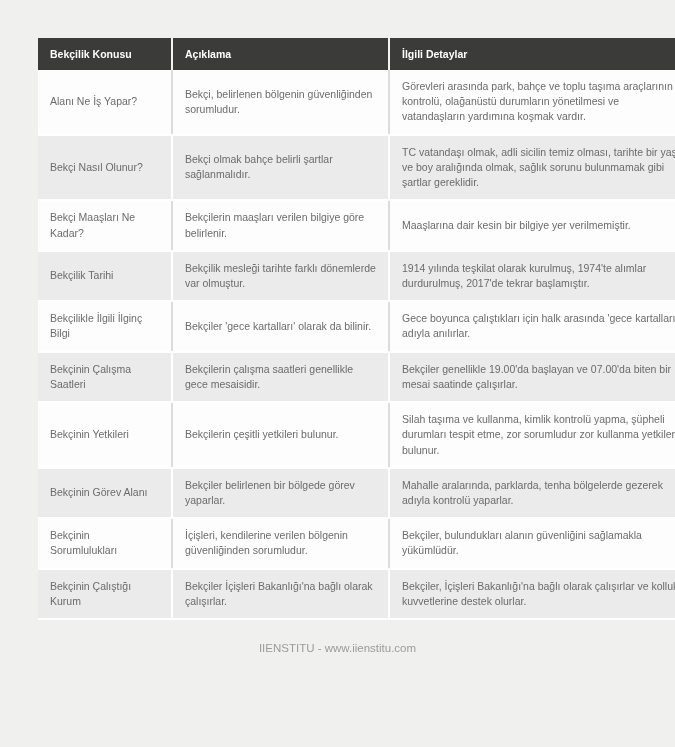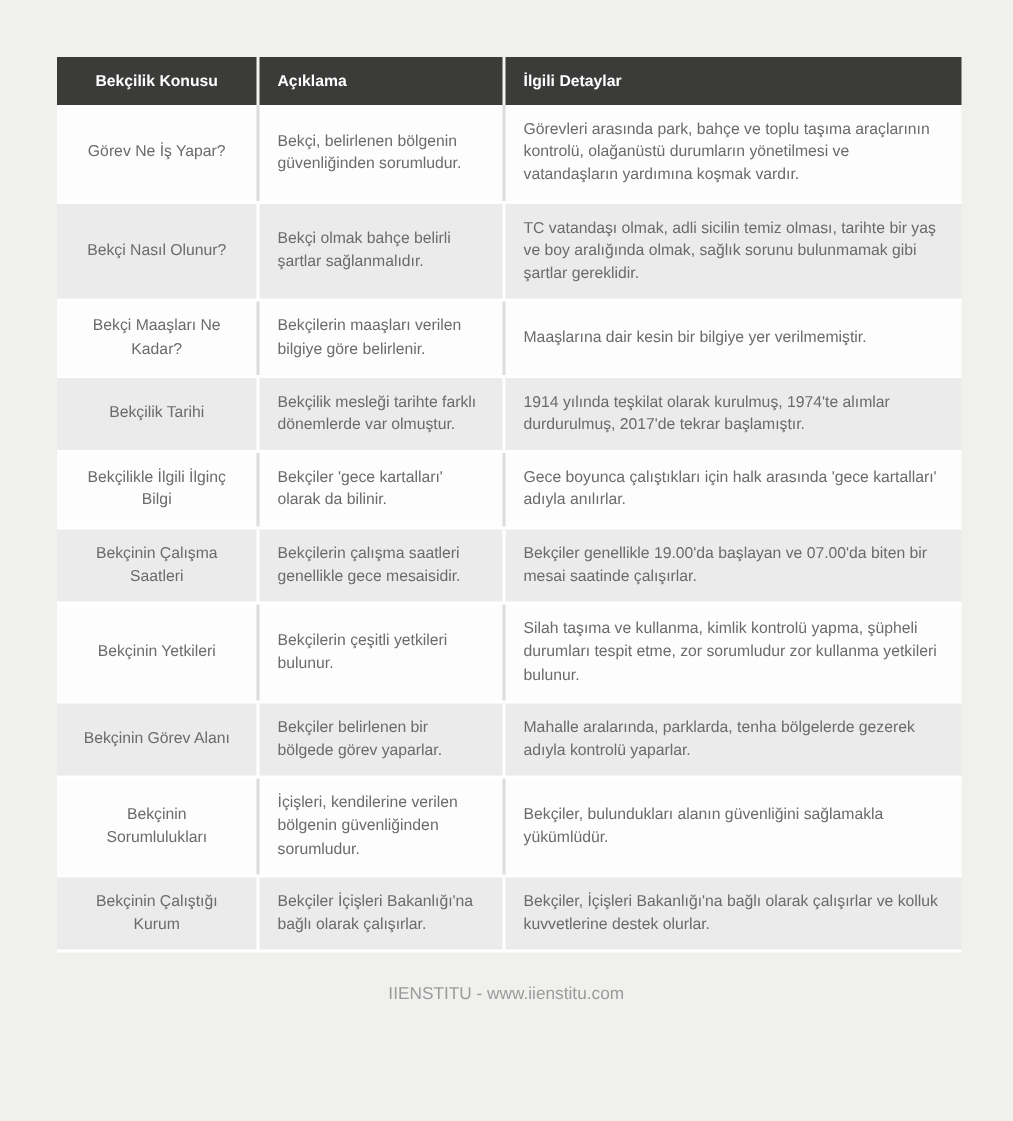--- a/index.html
+++ b/index.html
@@ -58,22 +58,22 @@
   }
   td:last-child{border-right:none;}
   tr.odd td{
     background:var(--row-bg);
     border-right-color:#dcdcdc;
   }
   tr.even td{
     background:var(--row-alt-bg);
     border-right-color:#ffffff;
   }
-  .col-konu{width:134px;text-align:center;}
-  .col-aciklama{width:164px;}
+  .col-konu{width:134px;}
+  .col-aciklama{width:217px;}
   .col-detay{width:305px;}
   .footer{
     width:675px;
     text-align:center;
     color:var(--footer-text);
     font-size:11.5px;
     margin-top:22px;
     padding-bottom:24px;
   }
 </style>
@@ -85,21 +85,21 @@
   <table>
     <thead>
       <tr>
         <th class="col-konu">Bekçilik Konusu</th>
         <th class="col-aciklama">Açıklama</th>
         <th class="col-detay">İlgili Detaylar</th>
       </tr>
     </thead>
     <tbody id="table-body">
         <tr class="odd">
-    <td class="col-konu">Görev Ne İş Yapar?</td>
+    <td class="col-konu">Alanı Ne İş Yapar?</td>
     <td class="col-aciklama">Bekçi, belirlenen bölgenin güvenliğinden sorumludur.</td>
     <td class="col-detay">Görevleri arasında park, bahçe ve toplu taşıma araçlarının kontrolü, olağanüstü durumların yönetilmesi ve vatandaşların yardımına koşmak vardır.</td>
   </tr>
         <tr class="even">
     <td class="col-konu">Bekçi Nasıl Olunur?</td>
     <td class="col-aciklama">Bekçi olmak bahçe belirli şartlar sağlanmalıdır.</td>
     <td class="col-detay">TC vatandaşı olmak, adli sicilin temiz olması, tarihte bir yaş ve boy aralığında olmak, sağlık sorunu bulunmamak gibi şartlar gereklidir.</td>
   </tr>
         <tr class="odd">
     <td class="col-konu">Bekçi Maaşları Ne Kadar?</td>

